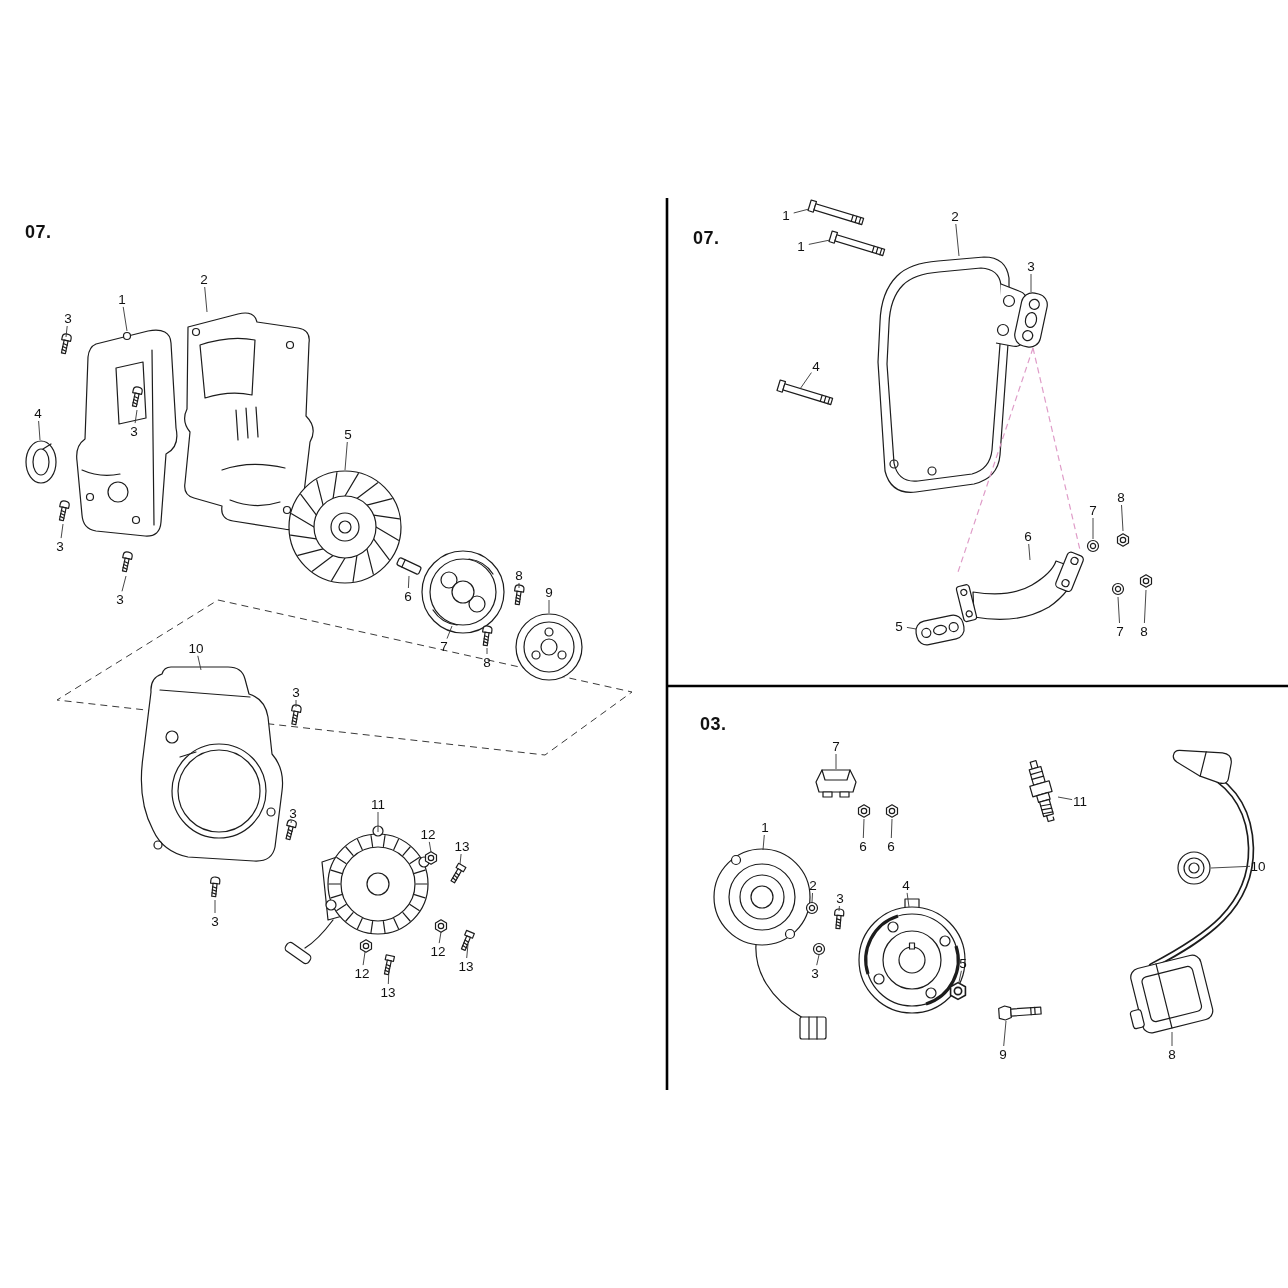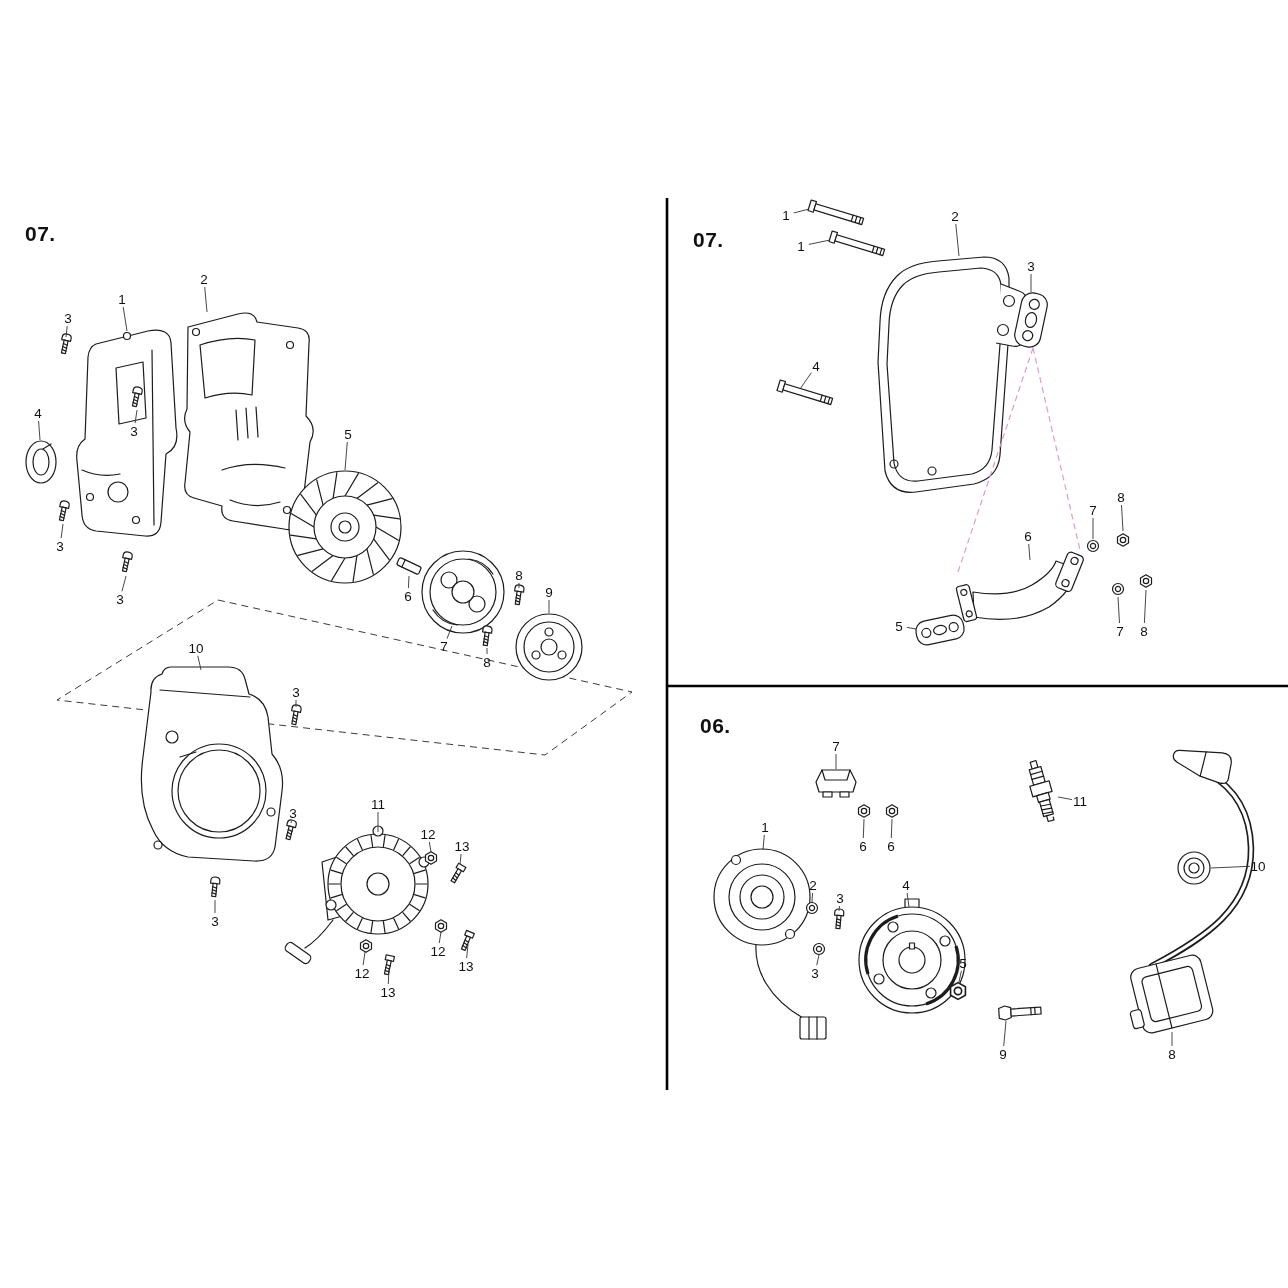--- a/index.html
+++ b/index.html
@@ -1,38 +1,38 @@
 <!DOCTYPE html>
 <html><head>
 <meta charset="utf-8">
 <style>
   html,body{margin:0;padding:0;background:#fff;}
   .stage{position:relative;width:1288px;height:1288px;background:#fff;overflow:hidden;
          font-family:"Liberation Sans",sans-serif;}
   .stage svg{position:absolute;left:0;top:0;}
-  .section-label{position:absolute;font-weight:bold;font-size:21px;color:#111;letter-spacing:.5px;}
+  .section-label{position:absolute;font-weight:bold;font-size:18px;color:#111;letter-spacing:.5px;}
   .ln{fill:none;stroke:#1c1c1c;stroke-width:1.2;stroke-linecap:round;stroke-linejoin:round;}
   .fw{fill:#ffffff;stroke:#1c1c1c;stroke-width:1.2;stroke-linejoin:round;}
   .thick{fill:none;stroke:#1c1c1c;stroke-width:3.2;}
   .dash{fill:none;stroke:#3a3a3a;stroke-width:1;stroke-dasharray:7 5;}
   .dash-pink{fill:none;stroke-width:1.2;stroke-dasharray:6 4;}
   .divider{stroke:#000;stroke-width:2.6;}
   .leader{stroke:#333;stroke-width:.9;}
   .part-num{font-family:"Liberation Sans",sans-serif;font-size:13.5px;fill:#111;text-anchor:middle;}
   .lead-outer{fill:none;stroke:#1c1c1c;stroke-width:6.5;stroke-linecap:round;}
   .lead-inner{fill:none;stroke:#fff;stroke-width:3.2;stroke-linecap:round;}
 </style>
 </head>
 <body>
 
 <div class="stage">
 
   <div class="section-label" style="left:25px;top:222px">07.</div>
   <div class="section-label" style="left:693px;top:228px">07.</div>
-  <div class="section-label" style="left:700px;top:714px">06.</div>
+  <div class="section-label" style="left:700px;top:714px">03.</div>
 
   <svg id="diagram-svg" width="1288" height="1288" viewBox="0 0 1288 1288">
     <defs>
       <g id="screw-sm">
         <path d="M -4.5 -3.5 Q -4.5 -7 0 -7 Q 4.5 -7 4.5 -3.5 L 4.5 -0.5 L -4.5 -0.5 Z" fill="#fff"></path>
         <rect x="-2" y="-0.5" width="4" height="13" fill="#fff"></rect>
         <line x1="-2" y1="3" x2="2" y2="4"></line>
         <line x1="-2" y1="6" x2="2" y2="7"></line>
         <line x1="-2" y1="9" x2="2" y2="10"></line>
       </g>

